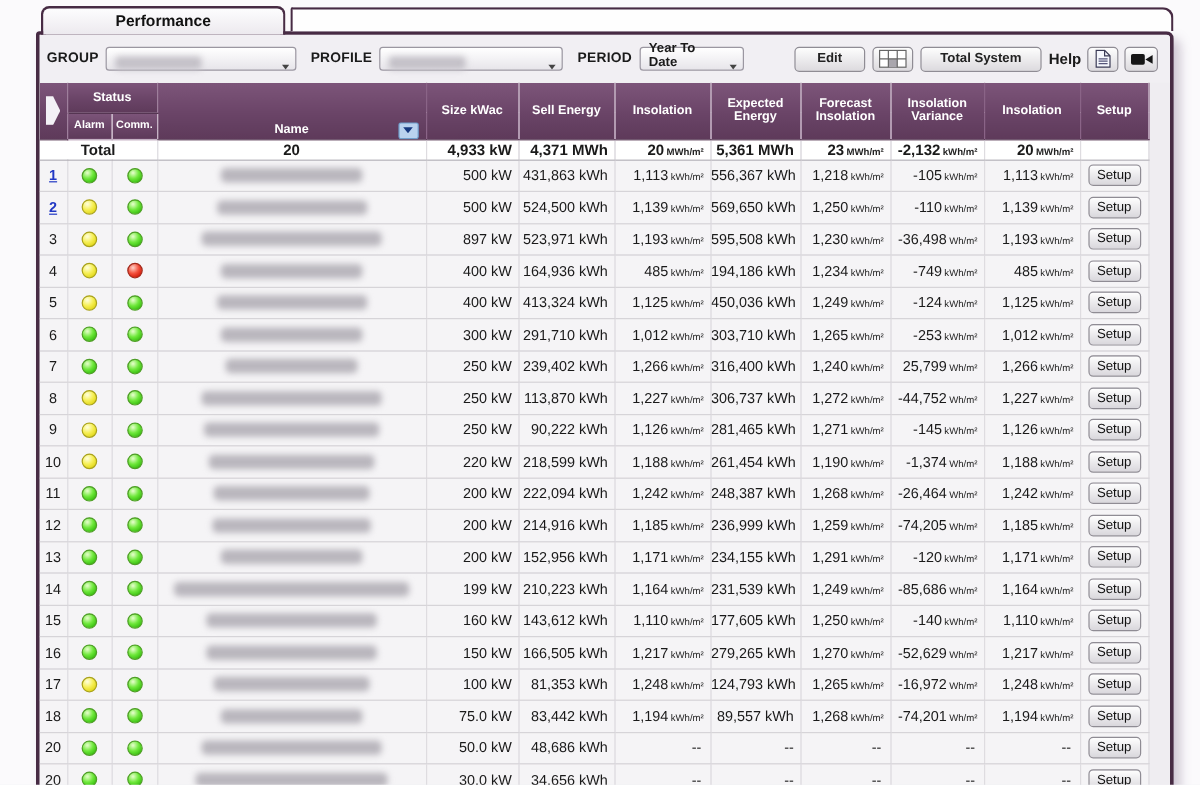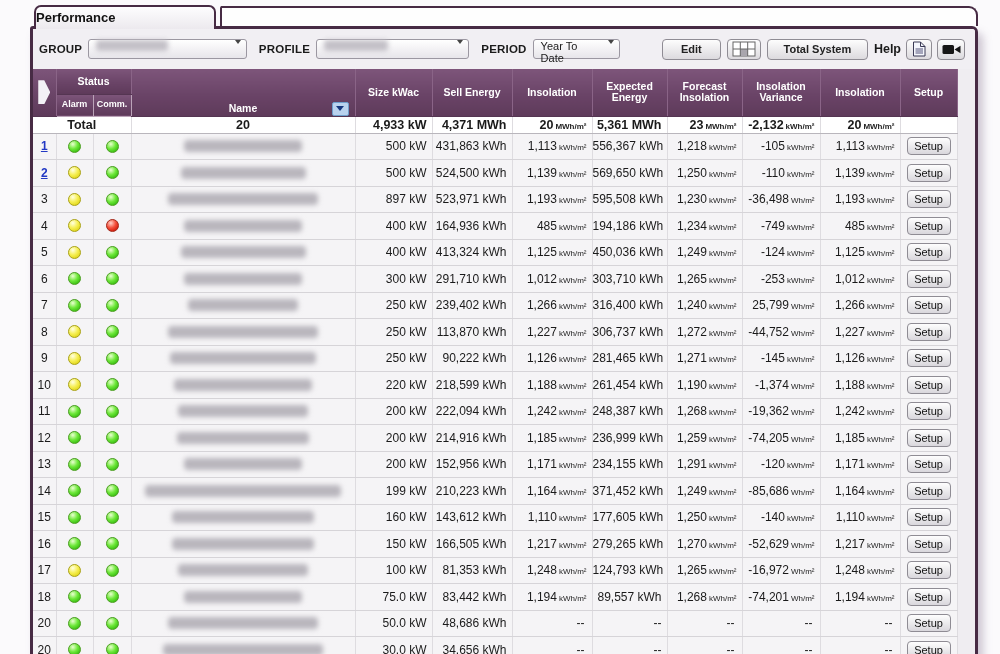--- a/index.html
+++ b/index.html
@@ -8,21 +8,21 @@
     font-family: "Liberation Sans", "DejaVu Sans", sans-serif;
     background:#fbfafc;
     padding:4px 0 0 30px;
     color:#1a1a1a;
   }
   .app { width:948px; }
 
   
   .tabbar { display:flex; align-items:flex-end; padding-left:4px; height:22px; position:relative; z-index:5; }
   .tab {
-    width:182px; height:20px; line-height:19px; text-align:left;
+    width:204px; height:20px; line-height:19px; text-align:center;
     font-size:13px; font-weight:bold; color:#111;
     border:2px solid var(--accent-dark,#472b44); border-bottom:none;
     border-radius:7px 7px 0 0; margin-right:4px; cursor:default;
   }
   .tab.active {
     background:linear-gradient(#fdfdfe,#ece9ee);
     height:24px; line-height:22px; position:relative; top:3px; z-index:6;
   }
   .tab.inactive { background:linear-gradient(#cfc8cf,#a399a3); }
   .tab-filler {
@@ -37,23 +37,23 @@
     border-radius:3px 6px 12px 12px;
     background:#f1eff3;
     box-shadow:5px 7px 9px rgba(130,110,140,.38);
     position:relative; z-index:4; overflow:hidden;
   }
 
   
   .toolbar { display:flex; align-items:center; height:40px; padding:0 10px 0 6px; gap:6px; background:#f1eff3; }
   .tb-label { font-size:11.5px; font-weight:bold; letter-spacing:.2px; }
   .select {
-    display:flex; align-items:flex-start; justify-content:space-between;
+    display:flex; align-items:flex-end; justify-content:space-between;
     height:20px; padding:0 5px 0 7px; background:linear-gradient(#ffffff,#e7e5ea);
-    border:1px solid #9b97a1; border-radius:3px; font-size:11px; cursor:default;
+    border:1px solid #9b97a1; border-radius:3px; font-size:11px; cursor:default;font-weight:bold;
   }
   .chev { width:0; height:0; border-left:3.5px solid transparent; border-right:3.5px solid transparent; border-top:4.5px solid #444; margin-left:6px; }
   .blob { background:#c3c0c7; border-radius:3px; filter:blur(2.5px); }
   .btn {
     height:21px; padding:0 12px; font-size:11px; font-weight:600; color:#222;
     background:linear-gradient(#fdfdfd,#dcdade); border:1px solid #8f8c94;
     border-radius:4px; display:flex; align-items:center; justify-content:center; cursor:default;
     font-family:inherit;
   }
   .iconbtn { padding:0 4px; }
@@ -440,21 +440,21 @@
                 <div class="led green"></div>
               </td>
               <td>
                 <div class="nameblob" style="width: 130px;"></div>
               </td>
               <td class="c-r">200 kW</td>
               <td class="c-r">222,094 kWh</td>
               <td class="c-r"><span class="val">1,242</span><span class="unit">kWh/m²</span></td>
               <td class="c-r">248,387 kWh</td>
               <td class="c-r"><span class="val">1,268</span><span class="unit">kWh/m²</span></td>
-              <td class="c-r"><span class="val">-19,362</span><span class="unit">Wh/m²</span></td>
+              <td class="c-r"><span class="val">-26,464</span><span class="unit">Wh/m²</span></td>
               <td class="c-r"><span class="val">1,242</span><span class="unit">kWh/m²</span></td>
               <td class="c-setup"><button class="setup-btn">Setup</button></td>
             </tr>
             <tr class="datarow">
               <td class="c-num"><span>12</span></td>
               <td>
                 <div class="led green"></div>
               </td>
               <td>
                 <div class="led green"></div>
@@ -498,21 +498,21 @@
               </td>
               <td>
                 <div class="led green"></div>
               </td>
               <td>
                 <div class="nameblob" style="width: 196px;"></div>
               </td>
               <td class="c-r">199 kW</td>
               <td class="c-r">210,223 kWh</td>
               <td class="c-r"><span class="val">1,164</span><span class="unit">kWh/m²</span></td>
-              <td class="c-r">371,452 kWh</td>
+              <td class="c-r">231,539 kWh</td>
               <td class="c-r"><span class="val">1,249</span><span class="unit">kWh/m²</span></td>
               <td class="c-r"><span class="val">-85,686</span><span class="unit">Wh/m²</span></td>
               <td class="c-r"><span class="val">1,164</span><span class="unit">kWh/m²</span></td>
               <td class="c-setup"><button class="setup-btn">Setup</button></td>
             </tr>
             <tr class="datarow">
               <td class="c-num"><span>15</span></td>
               <td>
                 <div class="led green"></div>
               </td>

